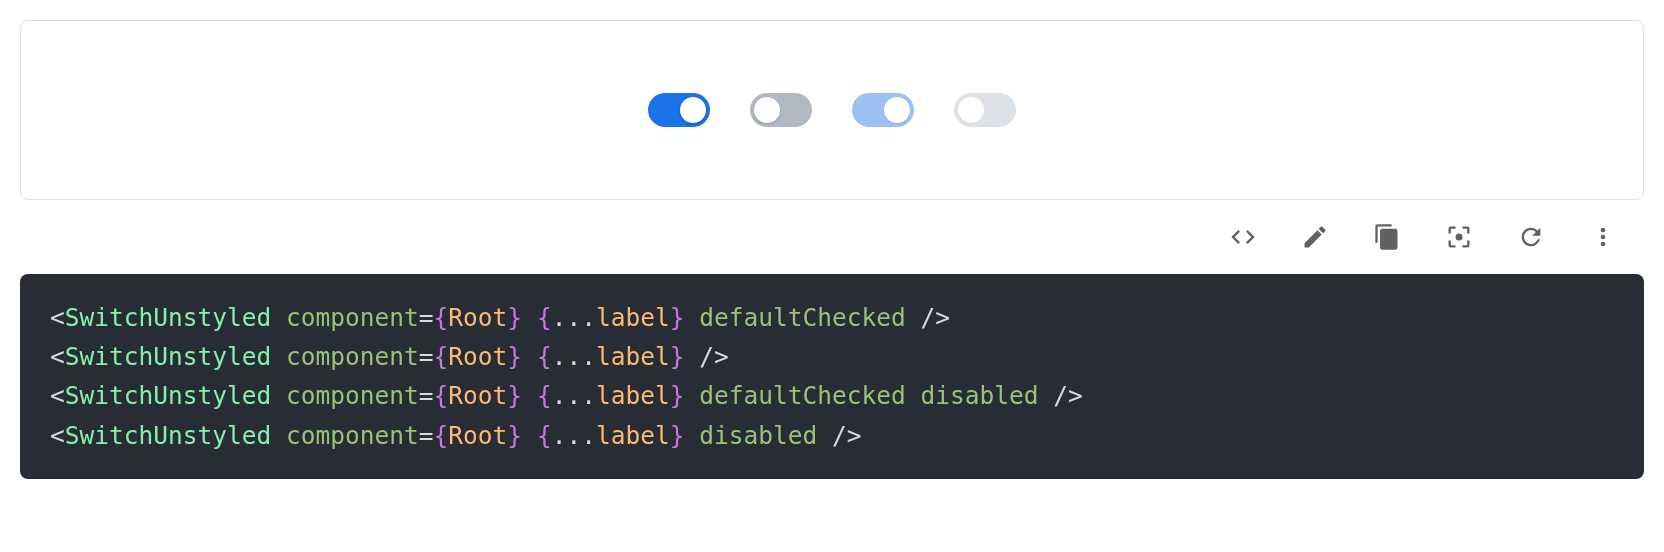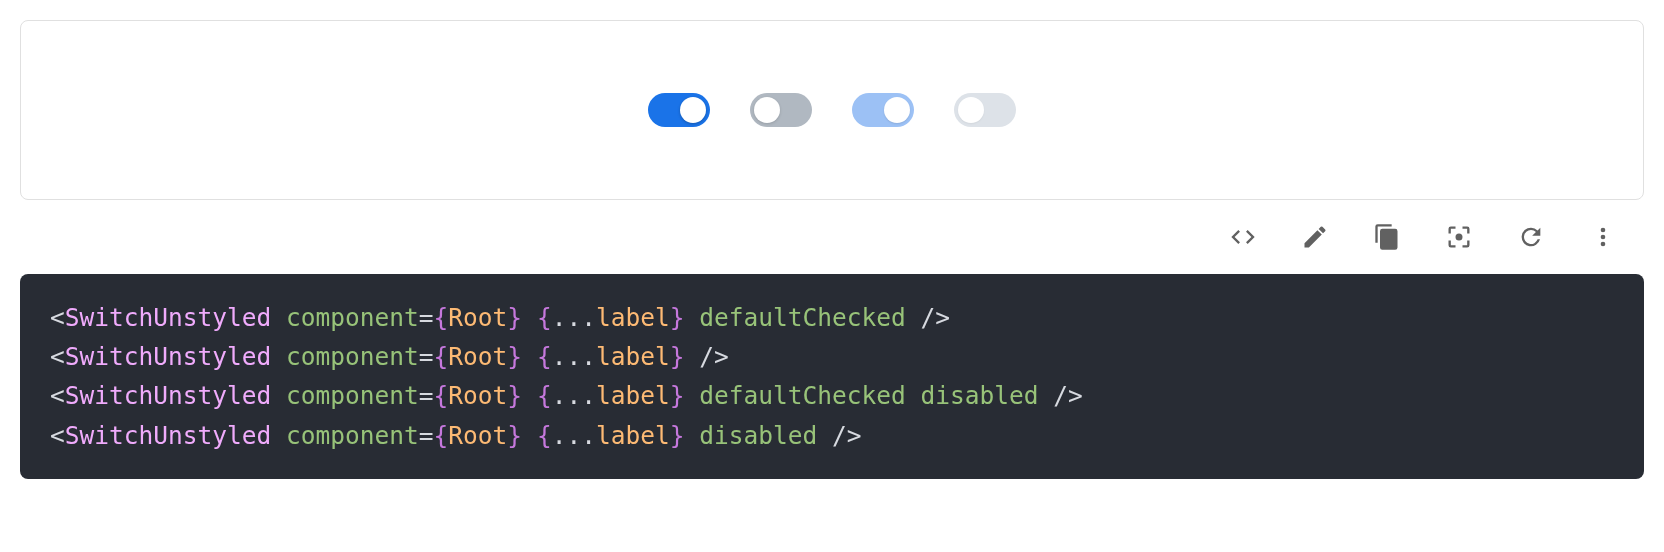--- a/index.html
+++ b/index.html
@@ -66,21 +66,21 @@
     border-radius: 8px;
     padding: 24px 30px;
     font-family: ui-monospace, SFMono-Regular, "SF Mono", Menlo, Consolas, monospace;
     font-size: 24.5px;
     line-height: 1.6;
     color: #d7dae0;
     white-space: pre;
     overflow-x: auto;
   }
   .tok-punc   { color: #d7dae0; }
-  .tok-tag    { color: #f0abfc; }
+  .tok-tag    { color: #86efac; }
   .tok-attr   { color: #98c379; }
   .tok-brace  { color: #c678dd; }
   .tok-expr   { color: #fdba74; }
   .tok-spread { color: #d7dae0; }
 </style>
 </head>
 <body>
 
 <div class="demo-panel">
   <span class="switch on">

